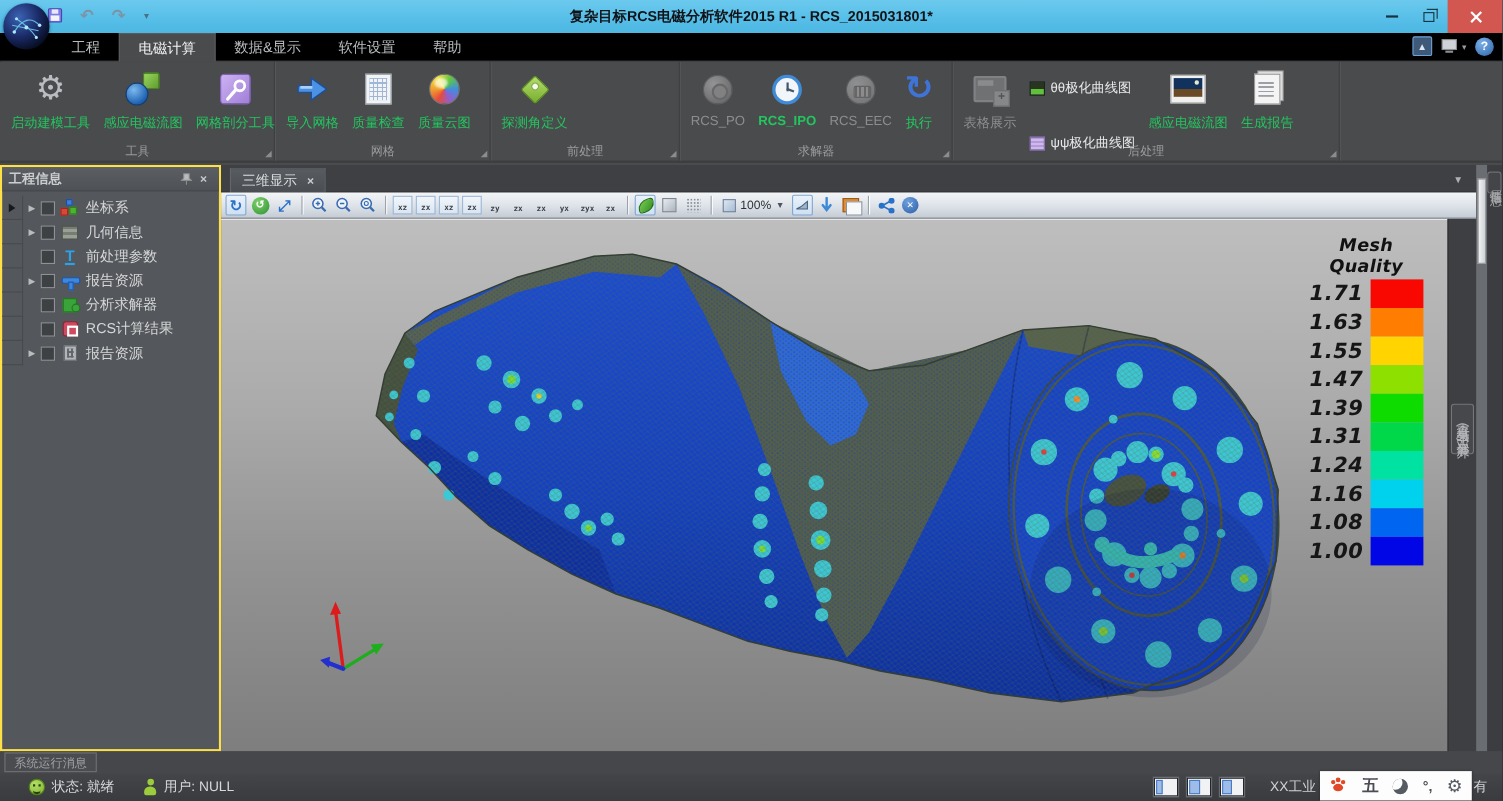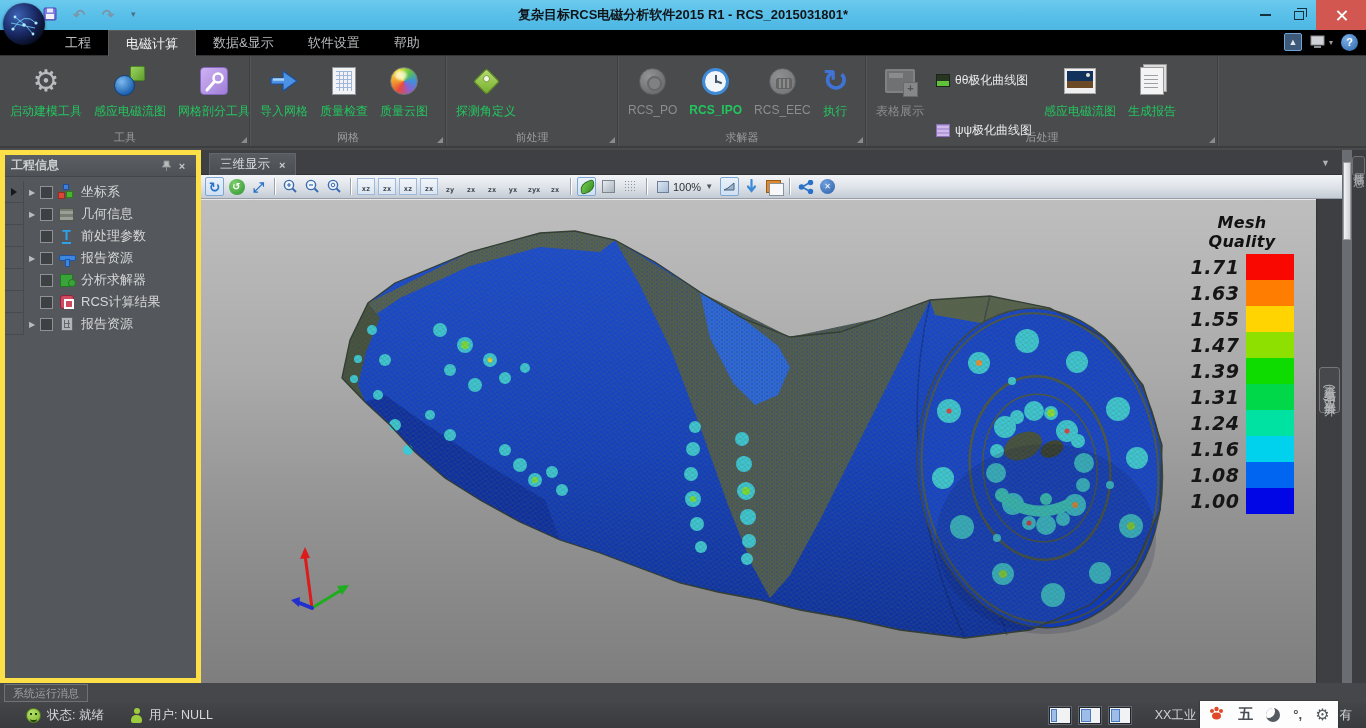--- a/index.html
+++ b/index.html
@@ -88,21 +88,21 @@
   .psi-ic{width:14px;height:13px;border:1px solid #8a70b8;background:
      repeating-linear-gradient(0deg,#cdb9ea 0 2px,#b49ad8 2px 4px);}
   .photo-ic{width:32px;height:26px;background:#f0f0f0;border:1px solid #aaa;padding:2px 2px 5px 2px;}
   .photo-ic .scene{width:100%;height:100%;background:linear-gradient(180deg,#12325e 58%,#6a4a26 58%);position:relative;}
   .photo-ic .scene:before{content:"";position:absolute;right:3px;top:2px;width:4px;height:4px;border-radius:50%;background:#e8e8d0;}
   .report-ic{width:24px;height:28px;background:#f4f4f4;border:1px solid #9a9a9a;position:relative;box-shadow:3px -3px 0 -1px #dcdcdc,3px -3px 0 0 #9a9a9a;}
   .report-ic:before{content:"";position:absolute;left:3px;top:4px;right:5px;height:16px;
      background:repeating-linear-gradient(0deg,#9aa0a6 0 1.5px,transparent 1.5px 4px);}
 
   
-  .leftpanel{position:absolute;left:0;top:150px;width:201px;height:533px;background:#54575b;border:5px solid #fde047;}
+  .leftpanel{position:absolute;left:0;top:150px;width:201px;height:533px;background:#54575b;border:2px solid #fde047;}
   .lp-header{height:22px;background:linear-gradient(180deg,#5b5e62,#4e5155);display:flex;align-items:center;
     padding:0 6px;color:#cbcdcf;font-size:12px;font-weight:700;border-bottom:1px solid #44474a;}
   .lp-header .sp{flex:1;}
   .lp-hbtn{width:16px;height:16px;display:flex;align-items:center;justify-content:center;color:#c6c8ca;font-size:11px;font-weight:700;}
   .tree{position:absolute;left:0;top:26px;right:0;}
   .trow{display:flex;align-items:center;height:22px;}
   .gcell{width:19px;align-self:stretch;border-right:1px solid #484b4e;border-bottom:1px solid #484b4e;display:flex;align-items:center;justify-content:center;}
   .gcell .blkarrow{width:0;height:0;border-left:6px solid #17181a;border-top:4px solid transparent;border-bottom:4px solid transparent;}
   .texp{width:16px;text-align:center;color:#b9bbbd;font-size:8px;}
   .tchk{width:13px;height:13px;background:#3e4144;border:1px solid #8f9295;margin-right:5px;}

